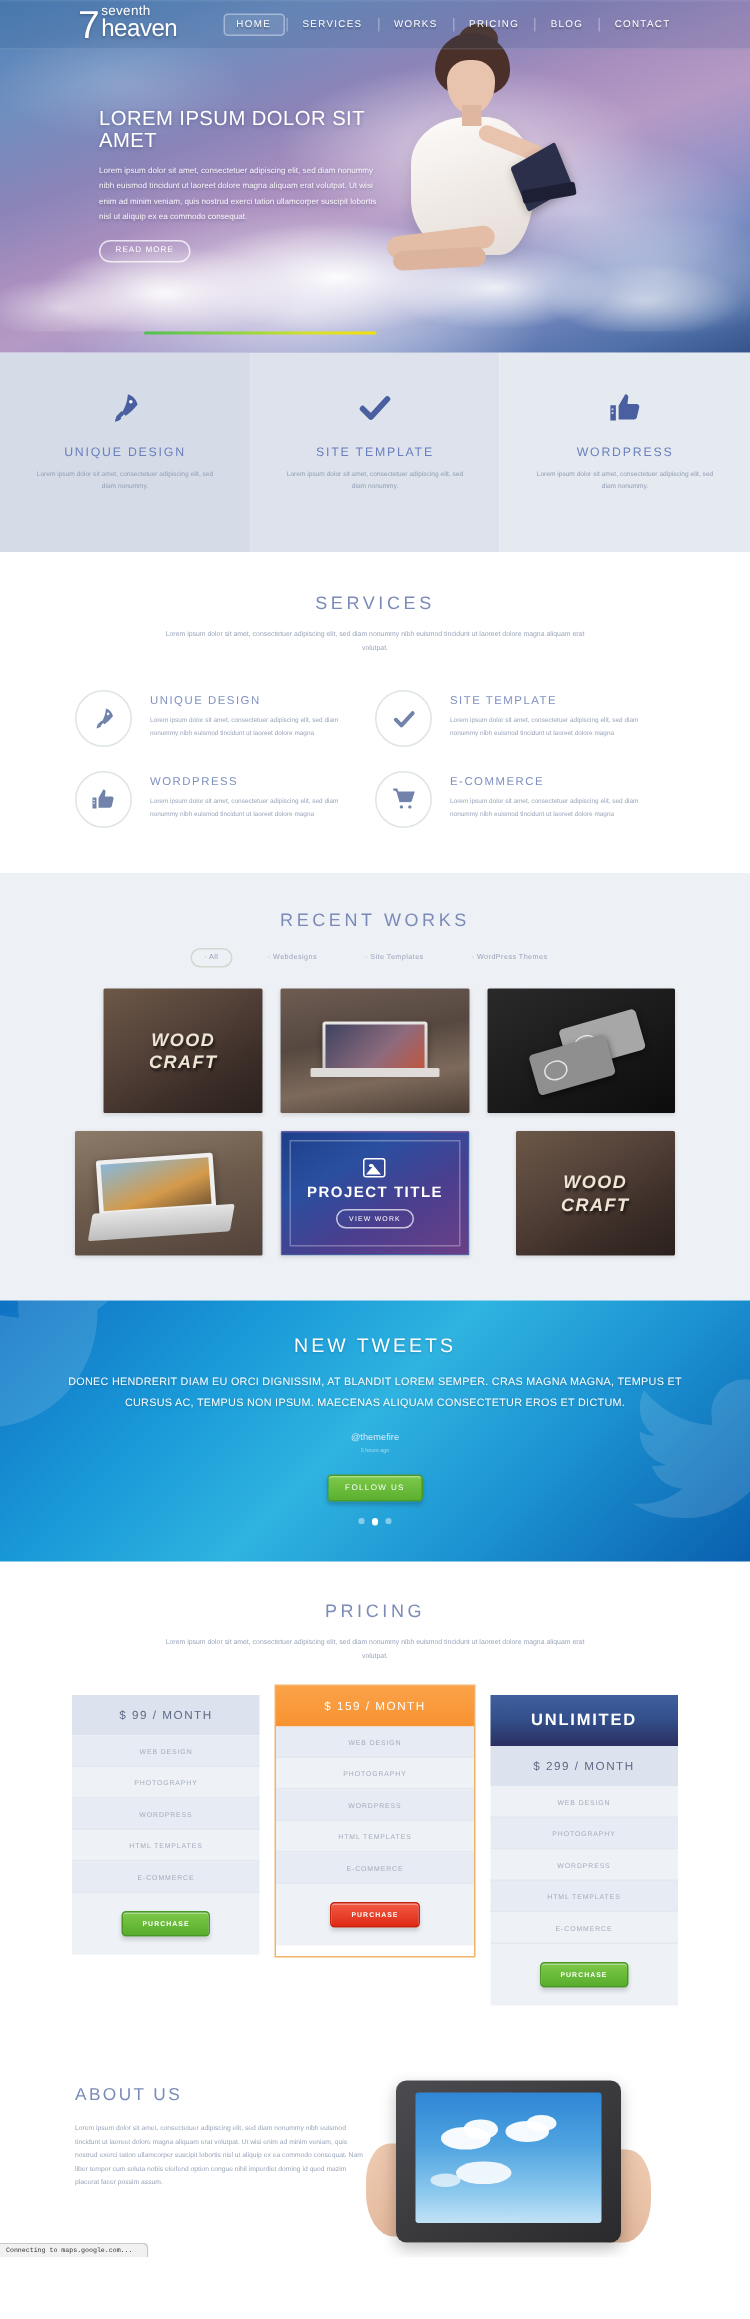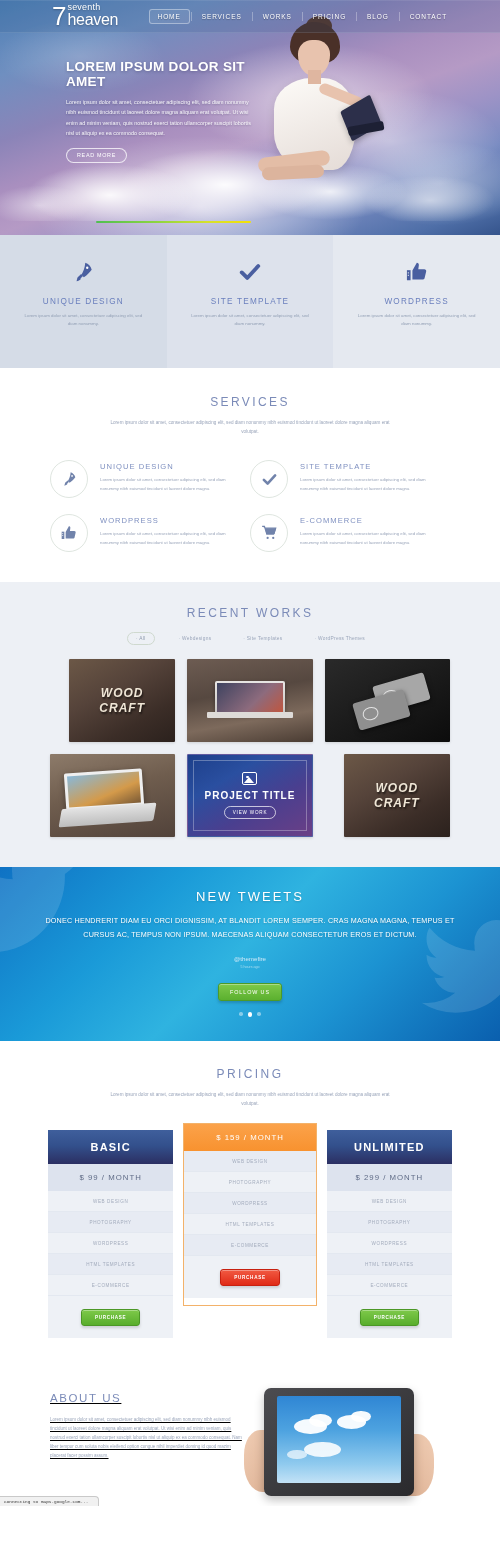--- a/index.html
+++ b/index.html
@@ -107,23 +107,23 @@
     color: #fff;
   }
   .hero-h1 {
     font-size: 15.5px;
     font-weight: 400;
     letter-spacing: .6px;
     text-shadow: 0 1px 3px rgba(40,40,80,.35);
   }
   .hero-h2 {
     font-size: 13.5px;
-    font-weight: 700;
+    font-weight: 400;
     letter-spacing: .3px;
-    margin-top: 1px;
+    margin-top: 13px;
     text-shadow: 0 1px 3px rgba(40,40,80,.35);
   }
   .hero-p {
     margin-top: 8px;
     font-size: 5.4px;
     line-height: 1.92;
     color: rgba(255,255,255,.93);
     width: 190px;
     text-shadow: 0 1px 2px rgba(40,40,80,.30);
   }
@@ -272,21 +272,21 @@
     display:inline-block; font-size:4.6px; letter-spacing:.7px; color:#fff; font-weight:700;
     padding: 5px 13px; border-radius:3px; cursor:pointer;
     box-shadow:0 1px 0 rgba(255,255,255,.35) inset, 0 2px 3px rgba(0,0,0,.15);
   }
   .btn-purchase.green { background: linear-gradient(180deg,#7ec94a,#58ad2c); border:1px solid #4b9726; }
   .btn-purchase.red   { background: linear-gradient(180deg,#f15a42,#e02a16); border:1px solid #c72110; }
 
   
   .about { background:#fff; padding: 22px 0 0; position:relative; height: 136px; }
   .about-inner { width: 400px; margin: 0 auto; display:flex; }
-  .about-left { width: 196px; text-decoration: underline; }
+  .about-left { width: 196px; }
   .about-title { font-size:11.5px; letter-spacing:1.6px; color:#7b8bb8; font-weight:400; }
   .about-text { margin-top: 11px; font-size:4.5px; line-height:2; color:#9aa5ba; }
   .about-right { flex:1; position:relative; }
   .tablet { position:absolute; left:18px; top:-4px; width:150px; height:108px; }
   .tab-body { position:absolute; inset:0; background: linear-gradient(145deg,#4c4c50,#2a2a2d); border-radius:7px; box-shadow:0 4px 10px rgba(0,0,0,.25); }
   .tab-screen { position:absolute; left:13px; top:8px; right:13px; bottom:13px; border-radius:2px; overflow:hidden;
     background: linear-gradient(180deg,#2f86d4 0%, #4ea3e0 40%, #8fcaee 78%, #c3e2f6 100%); }
   .tab-cloud { position:absolute; border-radius:50%; background:rgba(255,255,255,.95); }
   .tab-hand-l { position:absolute; left:-20px; top:42px; width:40px; height:62px; background:linear-gradient(120deg,#f0cdb4,#d9ab8d); border-radius:40% 16% 30% 46%; }
   .tab-hand-r { position:absolute; right:-20px; top:46px; width:40px; height:62px; background:linear-gradient(240deg,#f0cdb4,#d9ab8d); border-radius:16% 40% 46% 30%; }
@@ -529,21 +529,20 @@
     </div>
   </div>
 
   <div class="section pricing">
     <div class="sec-title">PRICING</div>
     <div class="sec-sub">Lorem ipsum dolor sit amet, consectetuer adipiscing elit, sed diam nonummy nibh euismod tincidunt ut laoreet dolore magna aliquam erat volutpat.</div>
 
     <div class="price-grid">
 
       <div class="plan">
-        <div class="plan-head blue">BASIC</div>
         <div class="plan-price lite">$ 99 / MONTH</div>
         <div class="plan-feat">WEB DESIGN</div>
         <div class="plan-feat">PHOTOGRAPHY</div>
         <div class="plan-feat">WORDPRESS</div>
         <div class="plan-feat">HTML TEMPLATES</div>
         <div class="plan-feat">E-COMMERCE</div>
         <div class="plan-cta">
           <span class="btn-purchase green">PURCHASE</span>
         </div>
       </div>

